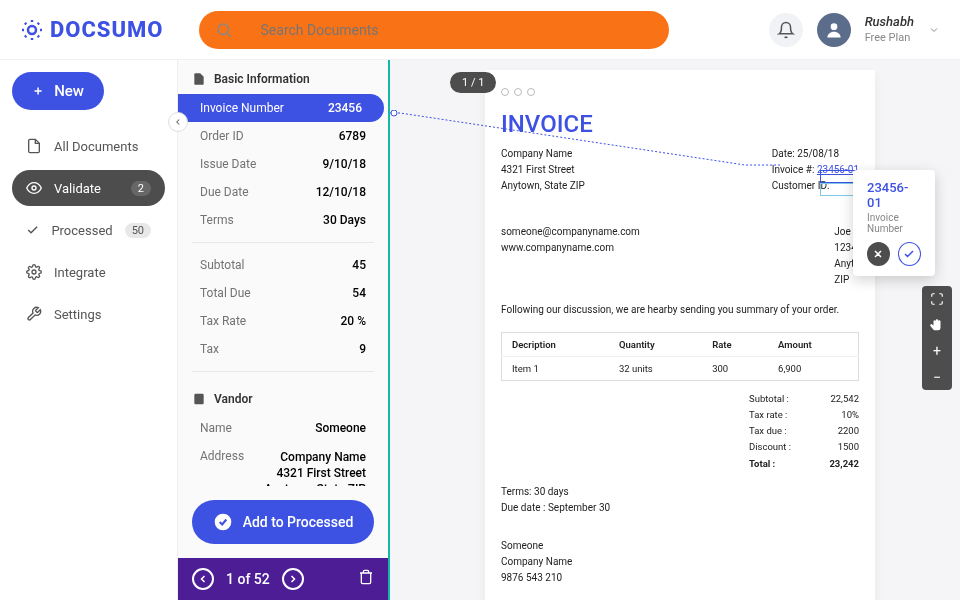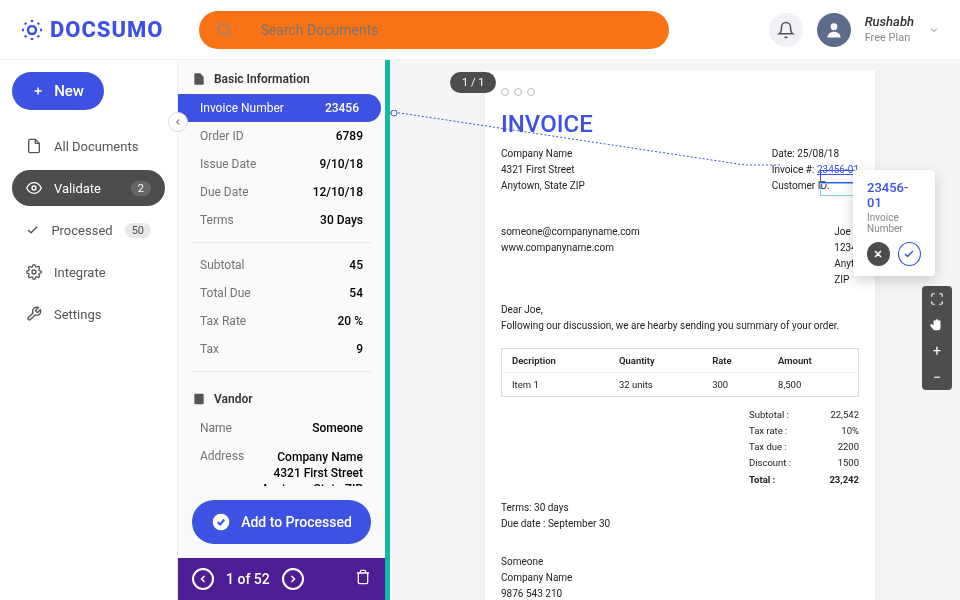--- a/index.html
+++ b/index.html
@@ -16,21 +16,21 @@
     .user-info { font-size: 13px; line-height: 1.3; }
     .user-info .name { color: #333; font-weight: 500; font-style: italic; }
     .user-info .plan { color: #888; font-size: 11px; }
     .body { flex: 1; display: flex; min-height: 0; }
     .sidebar { width: 177px; background: #fff; padding: 12px; display: flex; flex-direction: column; gap: 6px; }
     .new-btn { background: #3D51E3; color: #fff; border-radius: 24px; padding: 10px 20px; display: flex; align-items: flex-start; gap: 10px; font-weight: 500; font-size: 15px; width: 92px; cursor: pointer; }
     .nav-item { display: flex; align-items: center; gap: 12px; padding: 10px 14px; border-radius: 22px; color: #555; font-size: 13px; cursor: pointer; }
     .nav-item.active { background: #4D4D4D; color: #fff; }
     .nav-item .count { margin-left: auto; background: rgba(255,255,255,0.15); border-radius: 10px; padding: 1px 7px; font-size: 11px; }
     .nav-item:not(.active) .count { background: #e8e8e8; color: #555; }
-    .detail-panel { width: 213px; background: #fafafa; display: flex; flex-direction: column; position: relative; border-left: 1px solid #eee; border-right: 5px solid #14b8a6; }
+    .detail-panel { width: 213px; background: #fafafa; display: flex; flex-direction: column; position: relative; border-left: 1px solid #eee; border-right: 2px solid #14b8a6; }
     .collapse-btn { position: absolute; left: -10px; top: 52px; width: 20px; height: 20px; background: #fff; border: 1px solid #ddd; border-radius: 50%; display: flex; align-items: center; justify-content: center; cursor: pointer; z-index: 5; }
     .detail-scroll { flex: 1; overflow-y: auto; }
     .section-head { display: flex; align-items: center; gap: 8px; padding: 12px 14px 8px; font-size: 12px; font-weight: 600; color: #333; }
     .field-row { display: flex; justify-content: space-between; padding: 7px 22px; font-size: 12px; }
     .field-row.active { background: #3D51E3; color: #fff; border-radius: 0 14px 14px 0; margin-right: 4px; position: relative; }
     .field-row .label { color: #737373; }
     .field-row.active .label { color: #fff; }
     .field-row .value { font-weight: 500; text-align: right; }
     .field-row.multi .value { white-space: pre-line; line-height: 1.35; }
     .divider { height: 1px; background: #e8e8e8; margin: 8px 14px; }
@@ -285,36 +285,35 @@
             <div>www.companyname.com</div>
           </div>
           <div class="doc-col right">
             <div>Joe E</div>
             <div>1234</div>
             <div>Anyt</div>
             <div>ZIP</div>
           </div>
         </div>
         <div class="doc-sep">
-          <div>Dear Joe,</div>
           <div>Following our discussion, we are hearby sending you summary of your order.</div>
         </div>
         <table class="tbl">
           <tbody>
               <tr>
                 <th>Decription</th>
                 <th>Quantity</th>
                 <th>Rate</th>
                 <th>Amount</th>
               </tr>
           <tr>
                 <td>Item 1</td>
                 <td>32 units</td>
                 <td>300</td>
-                <td>8,500</td>
+                <td>6,900</td>
               </tr>
         </tbody>
           </table>
         <div class="summary">
           <div class="summary-col">
             <div><span class="lbl">Subtotal :</span><span class="val">22,542</span></div>
             <div><span class="lbl">Tax rate :</span><span class="val">10%</span></div>
             <div><span class="lbl">Tax due :</span><span class="val">2200</span></div>
             <div><span class="lbl">Discount :</span><span class="val">1500</span></div>
             <div class="total"><span class="lbl">Total :</span><span class="val">23,242</span></div>

